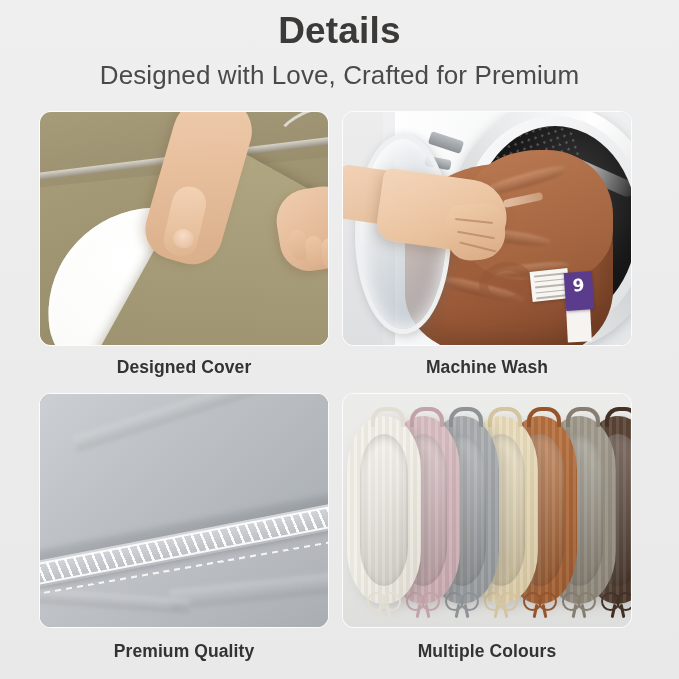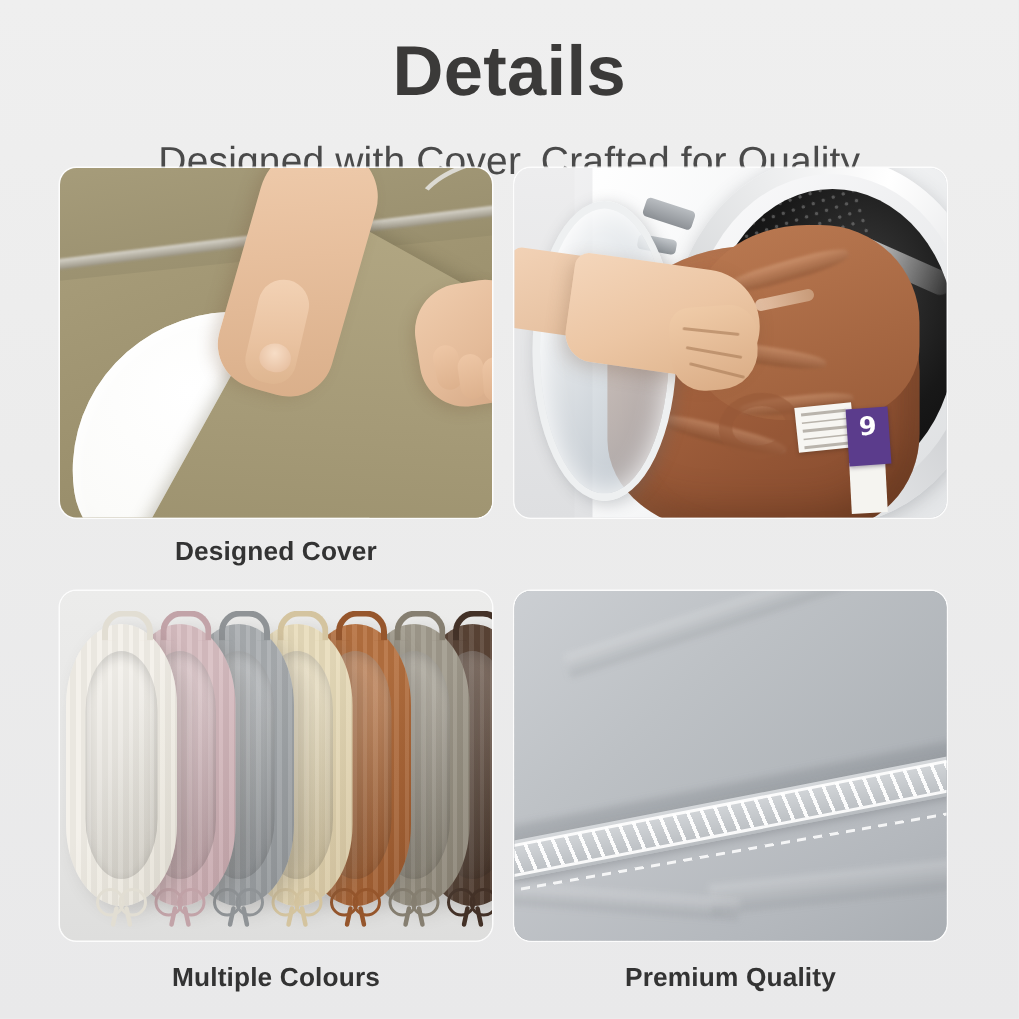--- a/index.html
+++ b/index.html
@@ -22,22 +22,22 @@
     background: linear-gradient(180deg, #efefef 0%, #ececec 45%, #e9e9ea 100%);
     box-sizing: border-box;
   }
 
   
   .header {
     padding-top: 8px;
     text-align: center;
   }
   .title {
-    margin: 16px;
-    font-size: 47px;
+    margin: 0;
+    font-size: 37px;
     font-weight: bold;
     letter-spacing: 0.2px;
     color: #3b3a39;
     line-height: 46px;
   }
   .subtitle {
     margin: 0;
     padding-top: 5px;
     font-size: 26px;
     font-weight: normal;
@@ -455,21 +455,21 @@
   .nest .bow i.l { left: 11px; transform: rotate(12deg); }
   .nest .bow i.r { right: 11px; transform: rotate(-12deg); }
 </style>
 </head>
 <body>
 
 <div class="page">
 
   <div class="header">
     <h1 class="title">Details</h1>
-    <p class="subtitle">Designed with Cover, Crafted for Quality</p>
+    <p class="subtitle">Designed with Love, Crafted for Premium</p>
   </div>
 
   <div class="grid">
 
     <div class="cell">
       <div class="thumb p1">
         <div class="backdrop"></div>
         <div class="khaki-top"></div>
         <div class="seam"></div>
         <div class="khaki-main"></div>
@@ -519,20 +519,40 @@
         <div class="label-care">
           <i></i>
             <i></i>
             <i></i>
             <i></i>
             <i></i>
         </div>
         <div class="label-tail"></div>
         <div class="label-brand">9</div>
       </div>
+      <div class="caption">Machine Wash</div>
+    </div>
+
+    <div class="cell row2">
+      <div class="thumb p3">
+        <div class="cloth"></div>
+        <div class="twill"></div>
+        <div class="upper"></div>
+        <div class="shadow-band"></div>
+        <div class="lower"></div>
+        <div class="seam-band"></div>
+        <div class="stitch-edge-top"></div>
+        <div class="stitch"></div>
+        <div class="stitch-edge-bot"></div>
+        <div class="topstitch"></div>
+        <div class="crease c1"></div>
+        <div class="crease c2"></div>
+        <div class="crease c3"></div>
+      </div>
+      <div class="caption">Premium Quality</div>
     </div>
 
     <div class="cell row2">
       <div class="thumb p4">
         <div class="studio"></div>
         <div id="nest-row">
             <div class="nest" title="Ivory White" style="left: 4px; z-index: 7; background: linear-gradient(115deg, rgb(243, 240, 233) 0%, rgb(243, 240, 233) 45%, rgb(226, 222, 211) 100%); box-shadow: rgba(90, 88, 84, 0.22) 6px 4px 12px;">
               <div class="ribs"></div>
               <div class="inner" style="background: linear-gradient(160deg, rgba(255, 255, 255, 0.26), rgba(0, 0, 0, 0.1));"></div>
               <div class="handle" style="border-top-color: rgb(226, 222, 211); border-right-color: rgb(226, 222, 211); border-bottom: none; border-left-color: rgb(226, 222, 211);"></div>
@@ -607,33 +627,14 @@
                 <span class="r" style="border-color: rgb(67, 49, 39);"></span>
                 <i class="l" style="background: rgb(67, 49, 39);"></i>
                 <i class="r" style="background: rgb(67, 49, 39);"></i>
               </div>
             </div>
           </div>
       </div>
       <div class="caption">Multiple Colours</div>
     </div>
 
-    <div class="cell row2">
-      <div class="thumb p3">
-        <div class="cloth"></div>
-        <div class="twill"></div>
-        <div class="upper"></div>
-        <div class="shadow-band"></div>
-        <div class="lower"></div>
-        <div class="seam-band"></div>
-        <div class="stitch-edge-top"></div>
-        <div class="stitch"></div>
-        <div class="stitch-edge-bot"></div>
-        <div class="topstitch"></div>
-        <div class="crease c1"></div>
-        <div class="crease c2"></div>
-        <div class="crease c3"></div>
-      </div>
-      <div class="caption">Premium Quality</div>
-    </div>
-
   </div>
 </div>
 
 </body></html>

